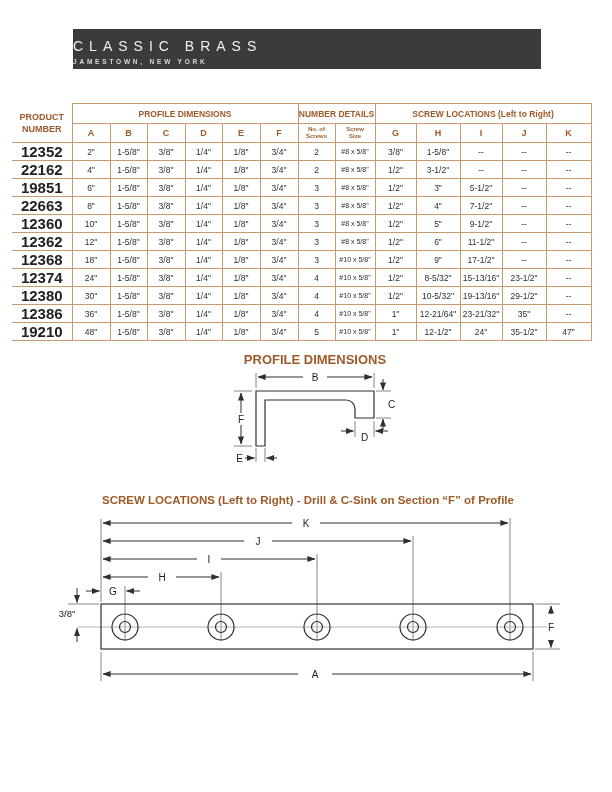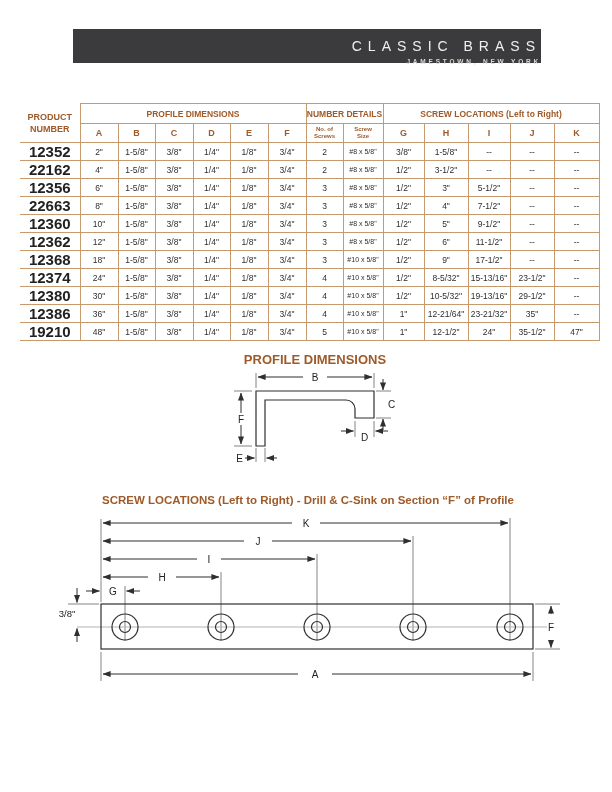--- a/index.html
+++ b/index.html
@@ -1,26 +1,26 @@
 <!DOCTYPE html>
 <html><head>
 <meta charset="utf-8">
 <style>
   html,body{margin:0;padding:0;background:#fff;}
   .page{position:relative;width:612px;height:792px;background:#fff;overflow:hidden;
         font-family:"Liberation Sans",sans-serif;}
 
   
-  .brand{position:absolute;left:73px;top:29px;width:468px;height:34px;
-         background:#3B3B3D;color:#EFEFED;text-align:right;}
+  .brand{position:absolute;left:73px;top:29px;width:468px;height:40px;
+         background:#3B3B3D;color:#EFEFED;text-align:left;}
   .brand-name{font-size:14px;letter-spacing:6px;padding-top:9px;font-weight:normal;}
   .brand-loc{font-size:6.5px;letter-spacing:2.8px;margin-top:4px;color:#D9D9D5;font-weight:bold;}
 
   
-  table.spec{position:absolute;left:20px;top:103px;border-collapse:collapse;table-layout:fixed;}
+  table.spec{position:absolute;left:12px;top:103px;border-collapse:collapse;table-layout:fixed;}
   table.spec th,table.spec td{border:1.5px solid #C79A6E;padding:0;text-align:center;vertical-align:middle;}
   table.spec .grp{height:19px;font-size:8.5px;font-weight:bold;color:#9E5A28;}
   table.spec .col{height:18px;font-size:9px;font-weight:bold;color:#9E5A28;}
   table.spec .col.small{font-size:6px;line-height:1.2;}
   table.spec .pn-head{border-top:none;border-left:none;font-size:9px;font-weight:bold;
                       color:#9E5A28;line-height:1.35;}
   table.spec td{height:17px;font-size:8.5px;color:#2E2E2E;}
   table.spec td.pn{border-left:none;font-weight:bold;color:#222;font-size:15px;}
   table.spec td.sz{font-size:7px;}
 
@@ -126,21 +126,21 @@
           <td>2</td>
           <td class="sz">#8 x 5/8"</td>
           <td>1/2"</td>
           <td>3-1/2"</td>
           <td>--</td>
           <td>--</td>
           <td>--</td>
         </tr>
 
         <tr>
-          <td class="pn">12356</td>
+          <td class="pn">19851</td>
           <td>6"</td>
           <td>1-5/8"</td>
           <td>3/8"</td>
           <td>1/4"</td>
           <td>1/8"</td>
           <td>3/4"</td>
           <td>3</td>
           <td class="sz">#8 x 5/8"</td>
           <td>1/2"</td>
           <td>3"</td>

